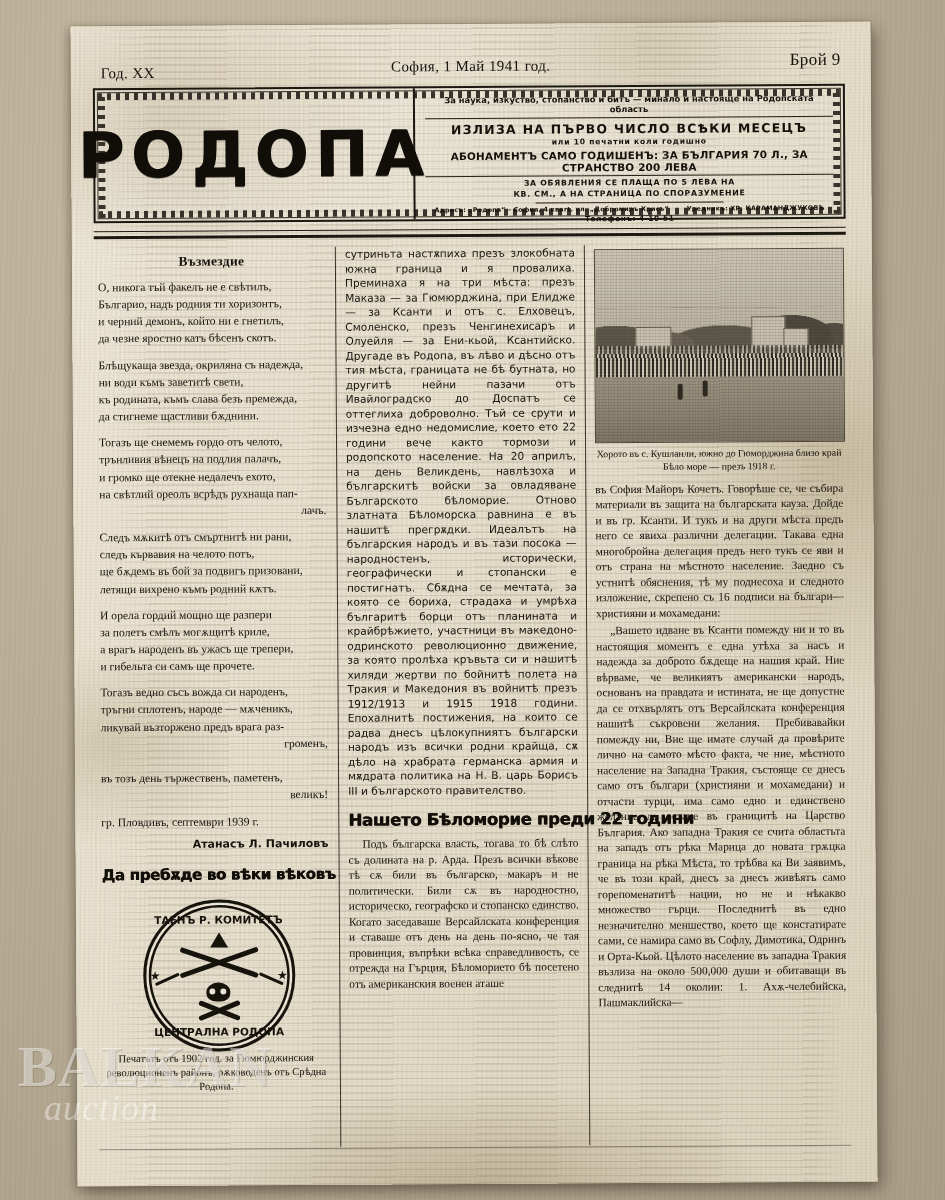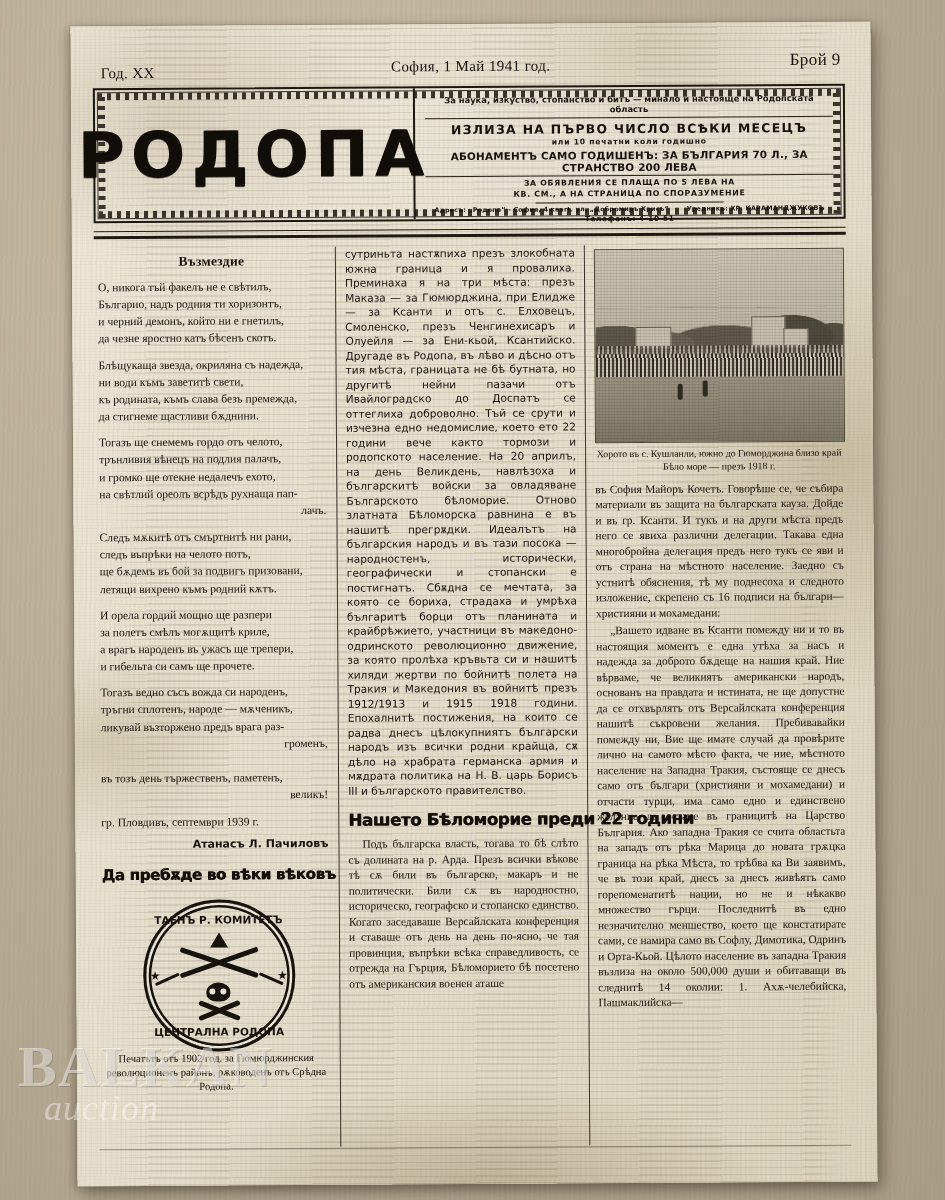--- a/index.html
+++ b/index.html
@@ -369,21 +369,21 @@
           </p>
           <p>
             <span>Тогазъ ще снемемъ гордо отъ челото,</span><br>
             <span>трънливия вѣнецъ на подлия палачъ,</span><br>
             <span>и громко ще отекне недалечъ ехото,</span><br>
             <span>на свѣтлий ореолъ всрѣдъ рухнаща пап-</span><br>
             <span class="ind">лачъ.</span>
           </p>
           <p>
             <span>Следъ мѫкитѣ отъ смъртнитѣ ни рани,</span><br>
-            <span>следъ въпрѣки на челото потъ,</span><br>
+            <span>следъ кървавия на челото потъ,</span><br>
             <span>ще бѫдемъ въ бой за подвигъ призовани,</span><br>
             <span>летящи вихрено къмъ родний кѫтъ.</span>
           </p>
           <p>
             <span>И орела гордий мощно ще разпери</span><br>
             <span>за полетъ смѣлъ могѫщитѣ криле,</span><br>
             <span>а врагъ народенъ въ ужасъ ще трепери,</span><br>
             <span>и гибельта си самъ ще прочете.</span>
           </p>
           <p>

